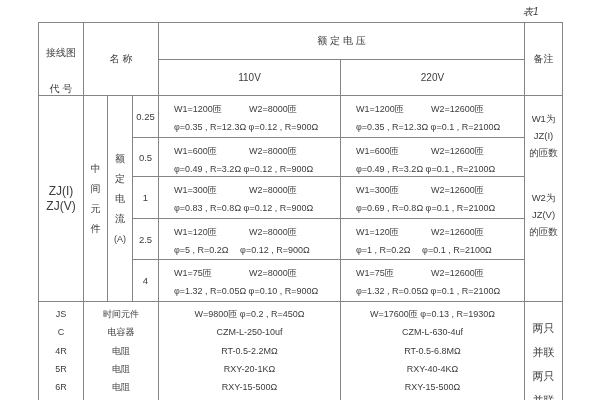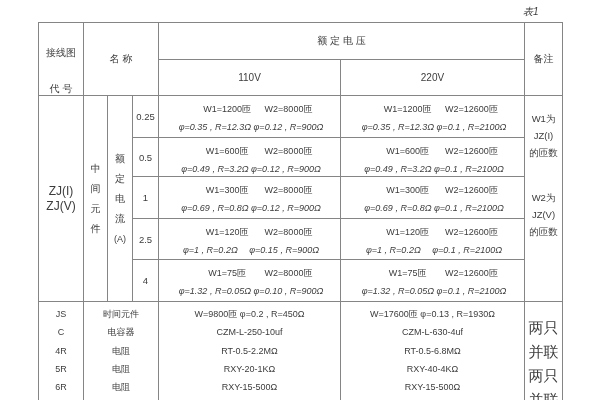--- a/index.html
+++ b/index.html
@@ -16,35 +16,35 @@
 
   
   .code-cell div { line-height:15px; font-size:12px; }
   .vert { font-size:10px; }
   .vert div { line-height:20px; }
   .vert .paren { font-size:9px; }
 
   .cur { font-size:9.5px; }
 
   
-  .val { text-align:center; vertical-align:top; padding:7px 4px 0 7px; }
+  .val { text-align:left; vertical-align:top; padding:7px 4px 0 15px; }
   .val .l1 { line-height:13px; white-space:nowrap; }
   .val .l1 .w1 { display:inline-block; width:75px; }
-  .val .l2 { line-height:13px; margin-top:5px; white-space:nowrap;font-style:italic; }
+  .val .l2 { line-height:13px; margin-top:5px; white-space:nowrap; }
 
   
   .remark { font-size:9.5px; vertical-align:top; padding-top:14px; }
   .remark .rgroup { margin-bottom:28px; }
   .remark .rgroup div { line-height:17px; }
 
   
   .bcell { vertical-align:top; padding-top:3px;margin-top:10px; }
   .bcell div { line-height:18.3px; font-size:9px; white-space:nowrap; }
   .bremark { vertical-align:top; padding-top:14px; }
-  .bremark div { line-height:24px; font-size:15px; }
+  .bremark div { line-height:24px; font-size:11px; }
 </style>
 </head>
 <body>
 
 <div class="table-label">表1</div>
 
 <table class="spec">
   <colgroup>
     <col style="width:45px">
       <col style="width:24px">
@@ -120,33 +120,33 @@
     <td class="val">
       <div class="l1"><span class="w1">W1=600匝</span><span>W2=12600匝</span></div>
       <div class="l2">φ=0.49 , R=3.2Ω φ=0.1 , R=2100Ω</div>
     </td>
   </tr>
 
   <tr style="height:42px">
     <td class="cur">1</td>
     <td class="val">
       <div class="l1"><span class="w1">W1=300匝</span><span>W2=8000匝</span></div>
-      <div class="l2">φ=0.69 , R=0.8Ω  φ=0.12 , R=900Ω</div>
+      <div class="l2">φ=0.83 , R=0.8Ω  φ=0.12 , R=900Ω</div>
     </td>
     <td class="val">
       <div class="l1"><span class="w1">W1=300匝</span><span>W2=12600匝</span></div>
       <div class="l2">φ=0.69 , R=0.8Ω φ=0.1 , R=2100Ω</div>
     </td>
   </tr>
 
   <tr style="height:41px">
     <td class="cur">2.5</td>
     <td class="val">
       <div class="l1"><span class="w1">W1=120匝</span><span>W2=8000匝</span></div>
-      <div class="l2">φ=1 , R=0.2Ω　 φ=0.15 , R=900Ω</div>
+      <div class="l2">φ=5 , R=0.2Ω　 φ=0.12 , R=900Ω</div>
     </td>
     <td class="val">
       <div class="l1"><span class="w1">W1=120匝</span><span>W2=12600匝</span></div>
       <div class="l2">φ=1 , R=0.2Ω　 φ=0.1 , R=2100Ω</div>
     </td>
   </tr>
 
   <tr style="height:42px">
     <td class="cur">4</td>
     <td class="val">

